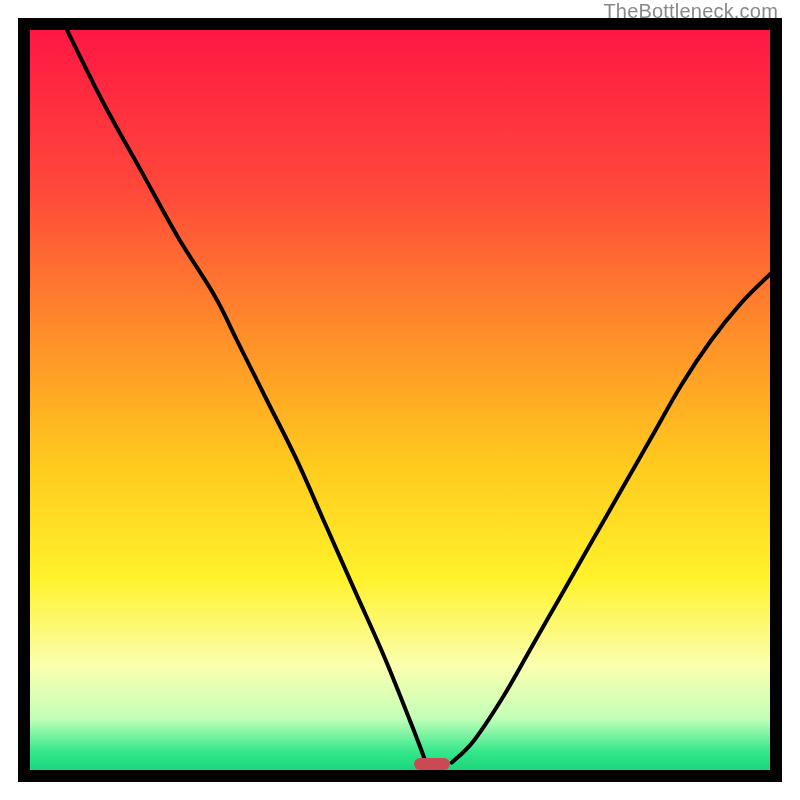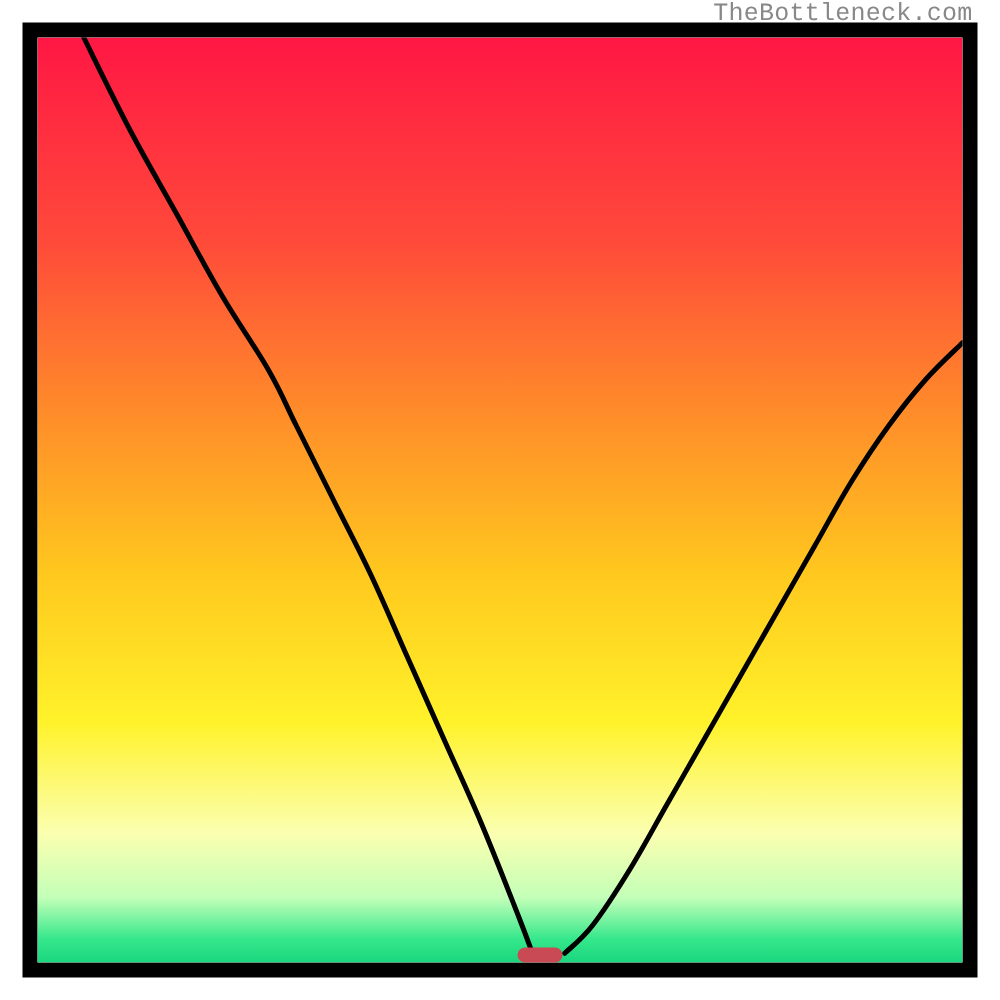--- a/index.html
+++ b/index.html
@@ -31,21 +31,21 @@
     inset: 0;
   }
   .curve {
     position: absolute;
     inset: 0;
   }
   .watermark {
     position: absolute;
     top: 0px;
     right: 22px;
-    font-family: Liberation Mono, monospace;
+    font-family: Liberation Sans, sans-serif;
     font-size: 20px;
     color: #888;
     letter-spacing: 0.2px;
   }
   .marker {
     position: absolute;
     left: 384px;
     top: 728px;
     width: 36px;
     height: 12px;

